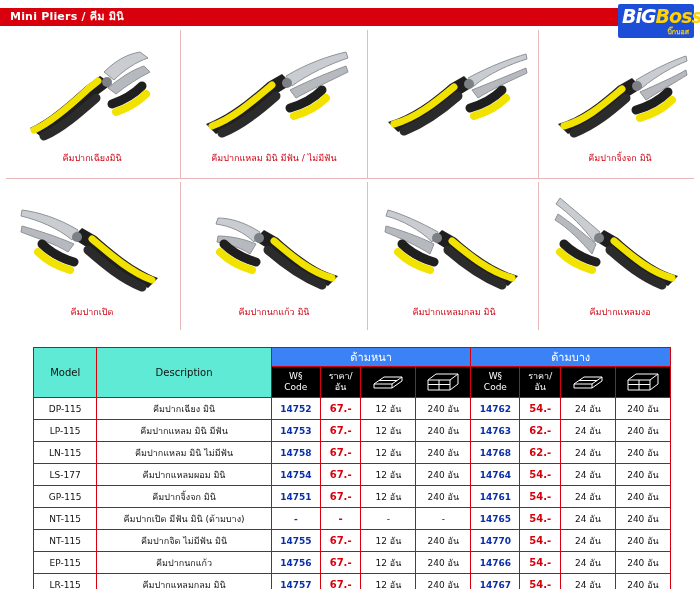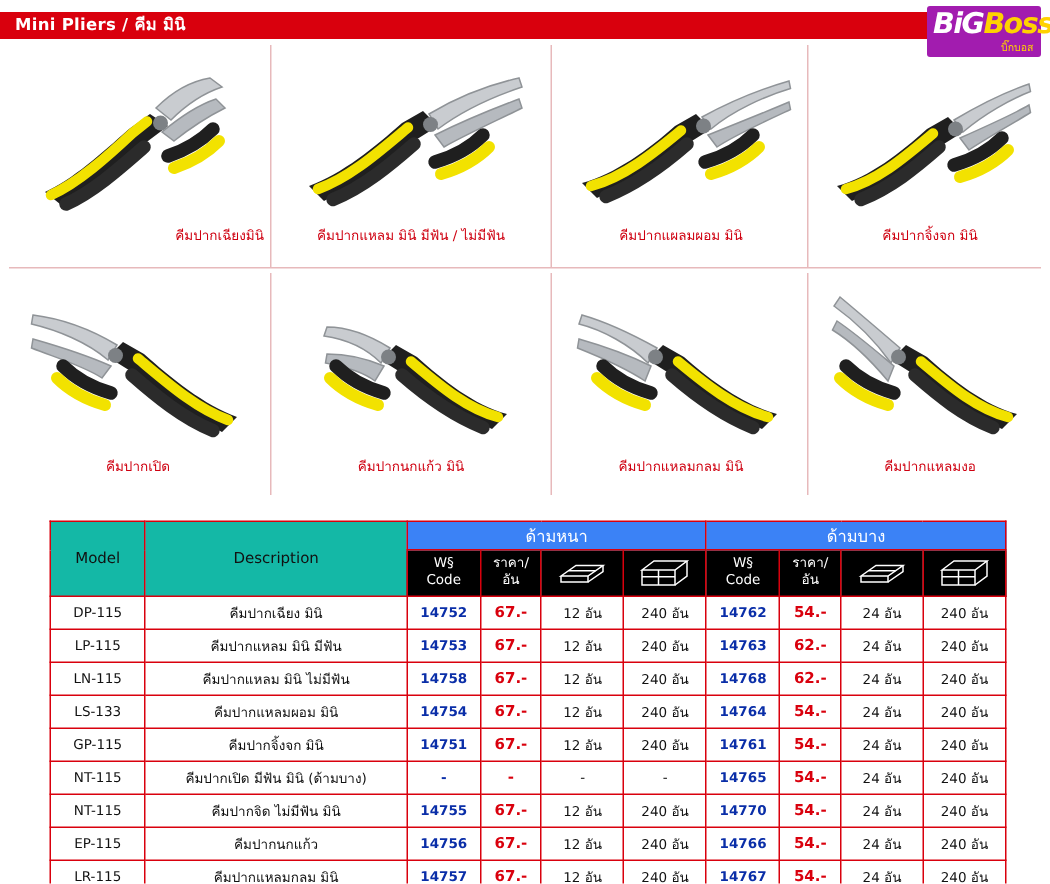--- a/index.html
+++ b/index.html
@@ -37,39 +37,40 @@
     font-size: 11px;
     font-weight: bold;
     letter-spacing: 0.2px;
     line-height: 16px;
   }
   .logo {
     position: absolute;
     right: 6px; top: 4px;
     width: 76px;
     height: 34px;
-    background: #a21caf;
+    background: #1d4ed8;
     border-radius: 2px;
   }
   .logo-text {
     position: absolute;
     left: 4px; top: 1px;
     color: #ffffff;
     font-size: 19px;
     font-weight: bold;
     font-style: italic;
     letter-spacing: -1px;
     line-height: 22px;
   }
   .logo-sub {
     position: absolute;
     right: 5px; bottom: 1px;
     color: #ffd200;
     font-size: 7px;
     line-height: 9px;
+    font-weight: bold;
   }
 
   
   .gallery {
     position: absolute;
     left: 0; top: 26px;
     width: 700px;
     height: 320px;
   }
   .prod-cell {
@@ -129,21 +130,21 @@
   }
   .sub-head {
     background: #000000;
     color: #ffffff;
     height: 30px;
     font-size: 9px;
     font-weight: normal;
     line-height: 11px;
   }
   .model-head, .desc-head {
-    background: #14b8a6;
+    background: #5eead4;
     color: #111;
     font-size: 10px;
     font-weight: normal;
     height: 45px;
   }
   td.model {
     width: 52px;
     height: 21px;
     font-size: 9px;
   }
@@ -194,21 +195,21 @@
 <div class="gallery">
 
   <div class="divider-v" style="left:180px; top:4px; height:148px;"></div>
   <div class="divider-v" style="left:367px; top:4px; height:148px;"></div>
   <div class="divider-v" style="left:538px; top:4px; height:148px;"></div>
   <div class="divider-h" style="left:6px; top:152px; width:688px;"></div>
   <div class="divider-v" style="left:180px; top:156px; height:148px;"></div>
   <div class="divider-v" style="left:367px; top:156px; height:148px;"></div>
   <div class="divider-v" style="left:538px; top:156px; height:148px;"></div>
 
-  <div class="prod-cell" style="left:8px; top:6px; width:168px;text-align:right;">
+  <div class="prod-cell" style="left:8px; top:6px; width:168px;">
     <div class="prod-img">
       <svg class="plier" viewBox="0 0 168 118" xmlns="http://www.w3.org/2000/svg">
         <g>
           <path d="M22 96 C40 88 60 70 78 54 L92 44 L104 52 L88 64 C70 78 48 94 32 104 Z" fill="#1f1f1f"></path>
           <path d="M26 98 C44 90 64 72 80 57 L90 49" stroke="#f2e200" stroke-width="7" fill="none" stroke-linecap="round"></path>
           <path d="M36 104 C54 96 72 80 88 66" stroke="#2b2b2b" stroke-width="9" fill="none" stroke-linecap="round"></path>
           <path d="M96 40 C108 28 120 22 132 20 L140 26 C128 30 116 38 106 48 Z" fill="#c9ccd0" stroke="#8f9397" stroke-width="1"></path>
           <path d="M100 56 C112 46 124 38 136 34 L142 40 C130 46 118 54 108 62 Z" fill="#b6babf" stroke="#8f9397" stroke-width="1"></path>
           <circle cx="99" cy="50" r="5" fill="#7d8185"></circle>
         </g>
@@ -247,21 +248,20 @@
         <path d="M30 99 C50 91 68 78 84 64" stroke="#2b2b2b" stroke-width="9" fill="none" stroke-linecap="round"></path>
         <path d="M94 46 C116 34 138 26 152 22 L153 27 C136 32 114 42 100 54 Z" fill="#c9ccd0" stroke="#8f9397" stroke-width="1"></path>
         <path d="M98 58 C118 50 138 42 152 36 L153 41 C138 48 116 58 104 66 Z" fill="#b6babf" stroke="#8f9397" stroke-width="1"></path>
         <circle cx="95" cy="52" r="5" fill="#7d8185"></circle>
         <g transform="translate(4,12)">
           <path d="M92 64 C106 60 116 54 124 46" stroke="#1f1f1f" stroke-width="9" fill="none" stroke-linecap="round"></path>
           <path d="M96 72 C110 68 120 62 128 54" stroke="#f2e200" stroke-width="8" fill="none" stroke-linecap="round"></path>
         </g>
       </svg>
     </div>
-    <div class="prod-label">คีมปากแผลมผอม มินิ</div>
   </div>
 
   <div class="prod-cell" style="left:546px; top:6px; width:148px;">
     <div class="prod-img">
       <svg class="plier" viewBox="0 0 148 118" xmlns="http://www.w3.org/2000/svg">
         <path d="M12 92 C34 86 54 70 72 54 L86 46 L96 56 L80 66 C60 80 38 94 22 102 Z" fill="#1f1f1f"></path>
         <path d="M18 94 C40 88 58 72 76 57" stroke="#f2e200" stroke-width="7" fill="none" stroke-linecap="round"></path>
         <path d="M28 101 C48 93 64 80 80 66" stroke="#2b2b2b" stroke-width="9" fill="none" stroke-linecap="round"></path>
         <path d="M90 48 C110 36 128 28 140 24 L141 29 C128 34 110 44 96 56 Z" fill="#c9ccd0" stroke="#8f9397" stroke-width="1"></path>
         <path d="M94 60 C112 52 130 44 140 38 L141 43 C130 50 112 60 100 68 Z" fill="#b6babf" stroke="#8f9397" stroke-width="1"></path>
@@ -448,21 +448,21 @@
         <td class="code">14758</td>
         <td class="price">67.-</td>
         <td class="qty1">12 อัน</td>
         <td class="qty2">240 อัน</td>
         <td class="code">14768</td>
         <td class="price">62.-</td>
         <td class="qty1">24 อัน</td>
         <td class="qty2">240 อัน</td>
       </tr>
       <tr>
-        <td class="model">LS-133</td>
+        <td class="model">LS-177</td>
         <td class="desc">คีมปากแหลมผอม มินิ</td>
         <td class="code">14754</td>
         <td class="price">67.-</td>
         <td class="qty1">12 อัน</td>
         <td class="qty2">240 อัน</td>
         <td class="code">14764</td>
         <td class="price">54.-</td>
         <td class="qty1">24 อัน</td>
         <td class="qty2">240 อัน</td>
       </tr>

